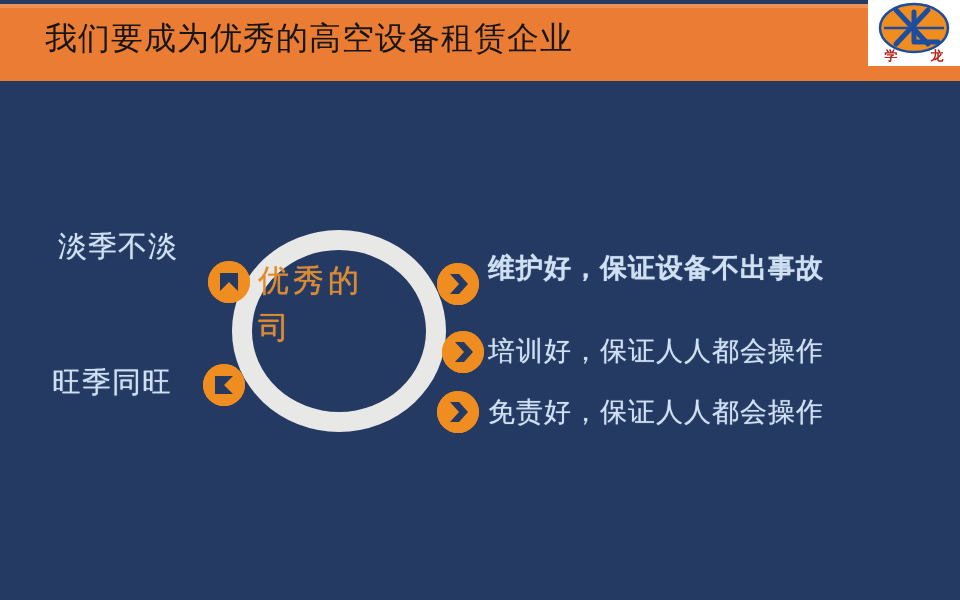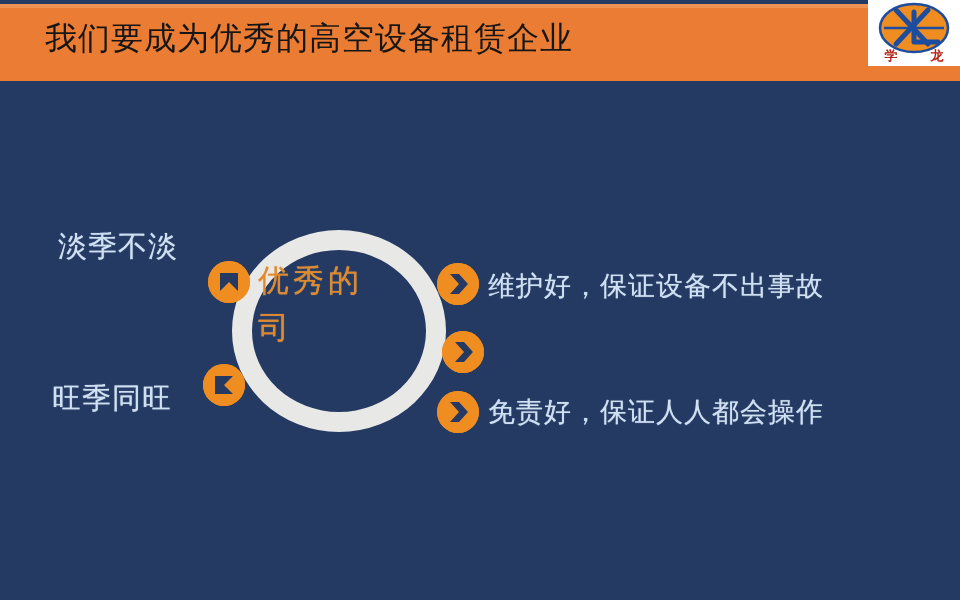--- a/index.html
+++ b/index.html
@@ -123,35 +123,35 @@
     position: absolute;
     color: #cfe0f2;
     font-size: 29px;
     line-height: 36px;
     letter-spacing: 1px;
     white-space: nowrap;
     text-shadow: 0 0 1px rgba(210,230,250,0.7);
     font-family: "Liberation Serif", "DejaVu Serif", serif;
   }
   .left-label-1 { left: 58px; top: 147px; }
-  .left-label-2 { left: 52px; top: 283px; margin-top: 16px; }
+  .left-label-2 { left: 52px; top: 283px; }
 
   
   .right-label {
     position: absolute;
     left: 488px;
     color: #cfe0f2;
     font-size: 27px;
     line-height: 34px;
     letter-spacing: 1px;
     white-space: nowrap;
     text-shadow: 0 0 1px rgba(210,230,250,0.7);
     font-family: "Liberation Serif", "DejaVu Serif", serif;
   }
-  .right-label-1 { top: 188px; }
+  .right-label-1 { top: 170px; font-weight: bold; }
   .right-label-2 { top: 253px; }
   .right-label-3 { top: 314px; }
 </style>
 </head>
 <body>
 
 <div class="slide">
 
   <div class="header-bar">
     <div class="header-bar-topline"></div>
@@ -214,16 +214,17 @@
       <svg viewBox="0 0 42 42">
         <circle cx="21" cy="21" r="21" fill="#ef8d21"></circle>
         <path d="M13 11 L22 21 L13 31 L22 31 L31 21 L22 11 Z" fill="#243a63"></path>
       </svg>
     </div>
 
     <div class="left-label left-label-1">淡季不淡</div>
     <div class="left-label left-label-2">旺季同旺</div>
 
     <div class="right-label right-label-1">维护好，保证设备不出事故</div>
+    <div class="right-label right-label-2">培训好，保证人人都会操作</div>
     <div class="right-label right-label-3">免责好，保证人人都会操作</div>
 
   </div>
 </div>
 
 </body></html>

